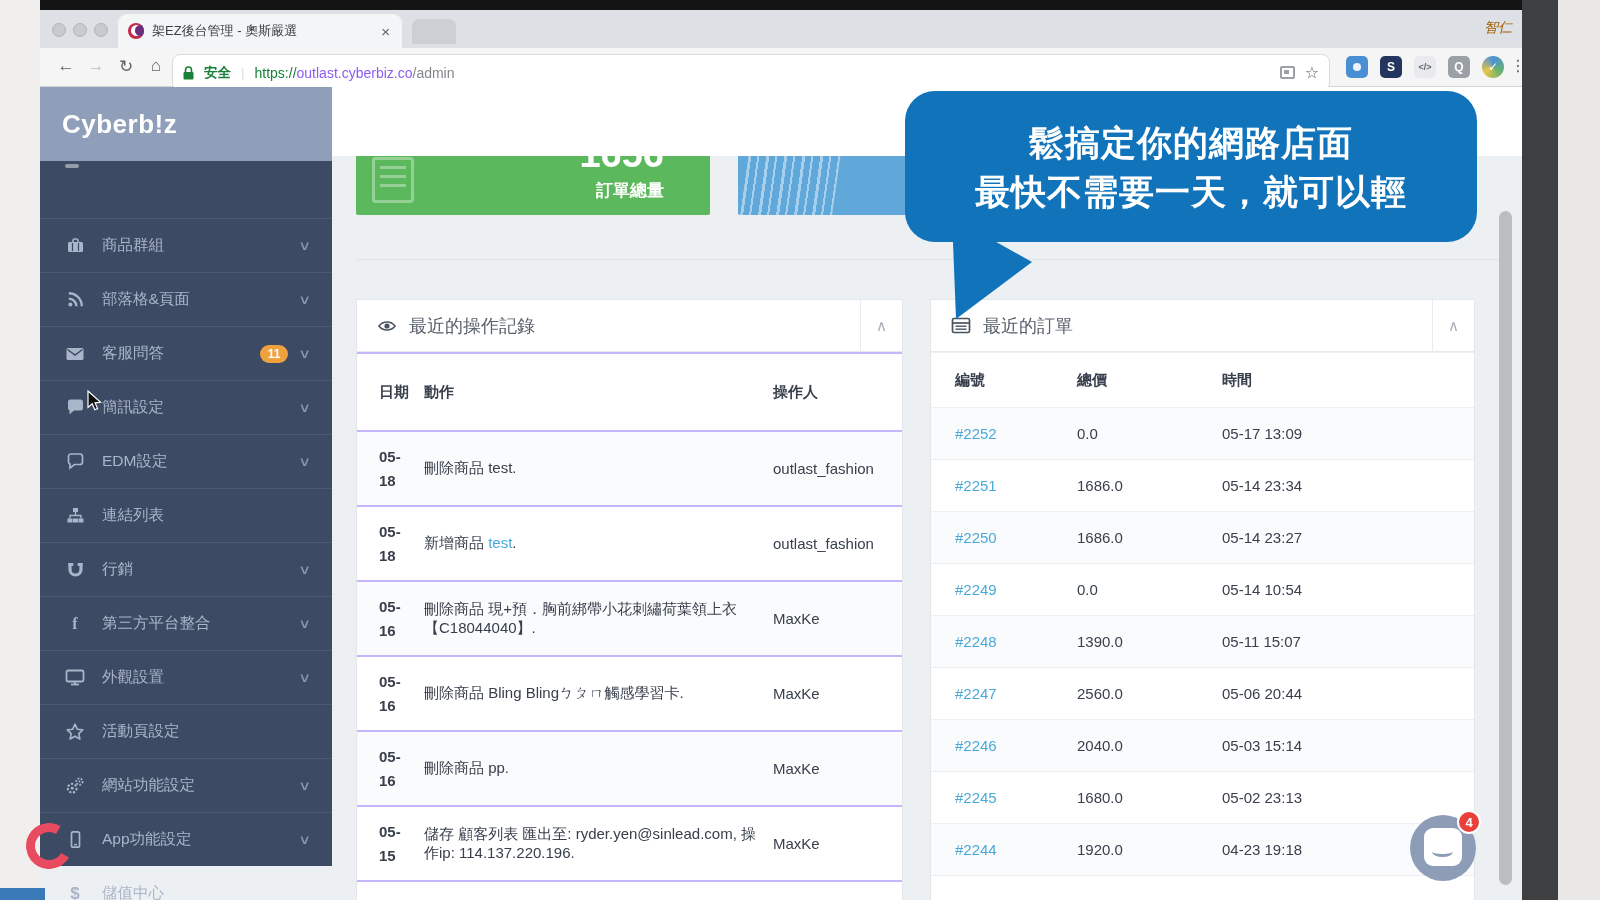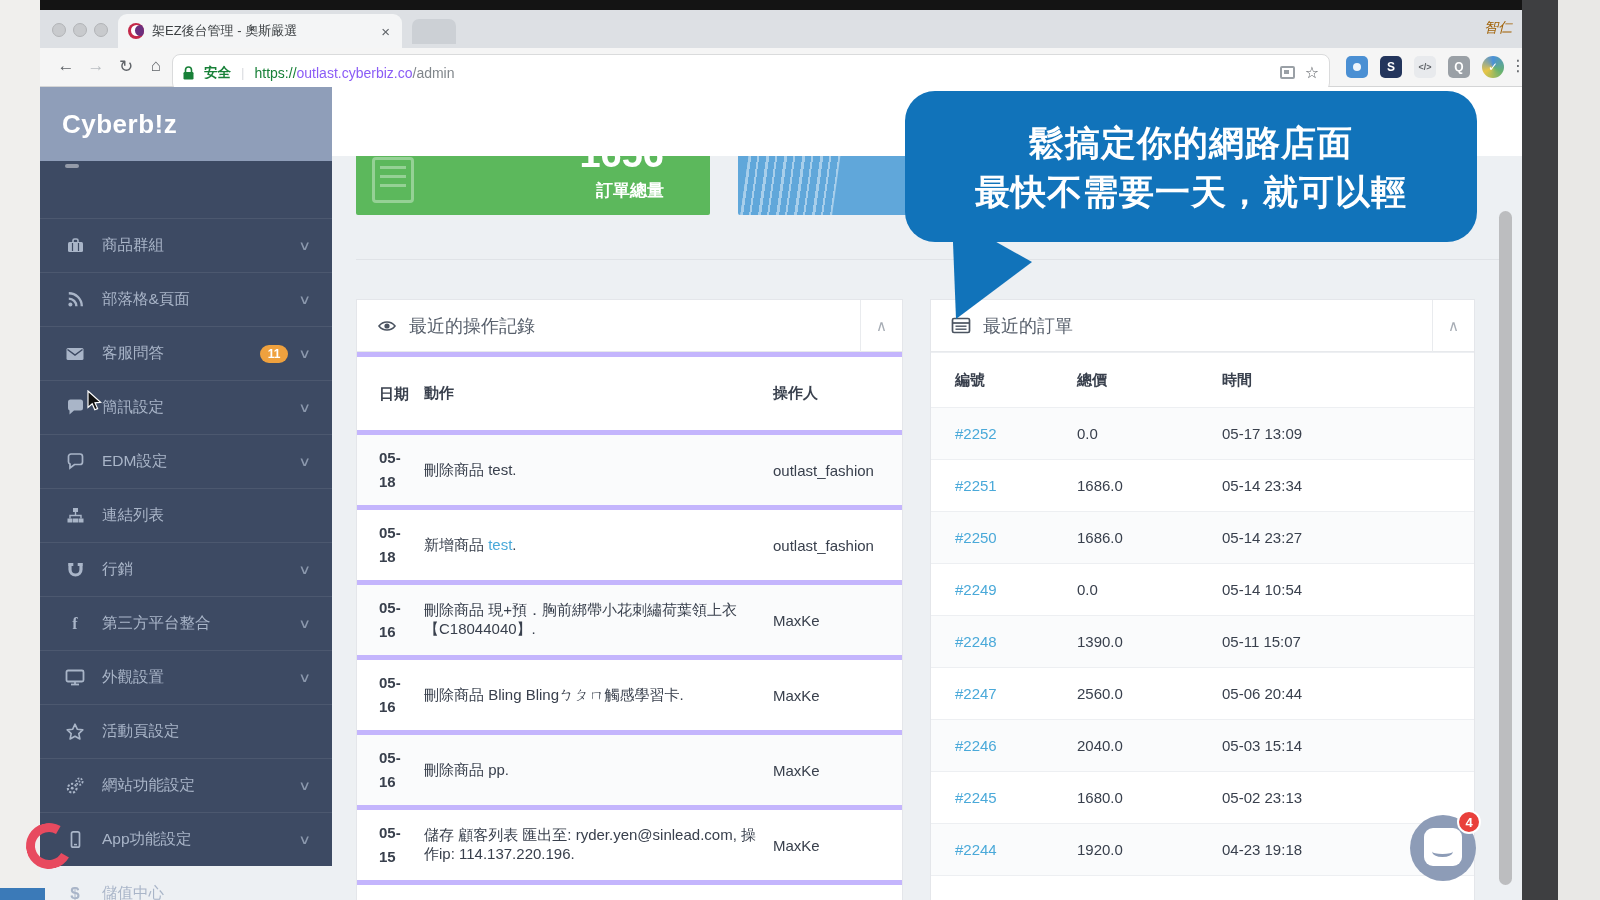--- a/index.html
+++ b/index.html
@@ -92,21 +92,21 @@
   .panel-r{left:890px;width:545px;}
   .phead{height:52px;display:flex;align-items:center;padding-left:20px;border-bottom:1px solid #e7e9ec;}
   .phead .ttl{font-size:18px;color:#575f6b;margin-left:12px;flex:1;}
   .collapse{width:42px;height:52px;border-left:1px solid #e9ebee;display:flex;align-items:center;justify-content:center;
             color:#a7adb5;font-size:15px;cursor:pointer;transform-origin:center;}
   table{border-collapse:collapse;width:100%;table-layout:fixed;}
   th{font-size:15px;color:#39404d;text-align:left;font-weight:bold;vertical-align:middle;}
   td{font-size:15px;color:#39404d;vertical-align:middle;}
   .t-act th{height:78px;padding-right:8px;}
   .t-act td{height:75px;padding-right:8px;}
-  .t-act tr{border-top:5px solid #c4b5fd;}
+  .t-act tr{border-top:2px solid #c4b5fd;}
   .t-act tr.alt{background:#fafbfc;}
   .c-date{width:66px;padding-left:22px;}
   .c-op{width:130px;}
   .datewrap{width:30px;line-height:24px;font-weight:bold;color:#39404d;}
   .dcell{line-height:24px;}
   a.lnk{color:#4aa9d9;text-decoration:none;cursor:pointer;}
   .t-ord th{height:55px;}
   .t-ord td{height:52px;}
   .t-ord tr{border-top:1px solid #edeff2;}
   .t-ord tr.alt{background:#fafbfc;}

